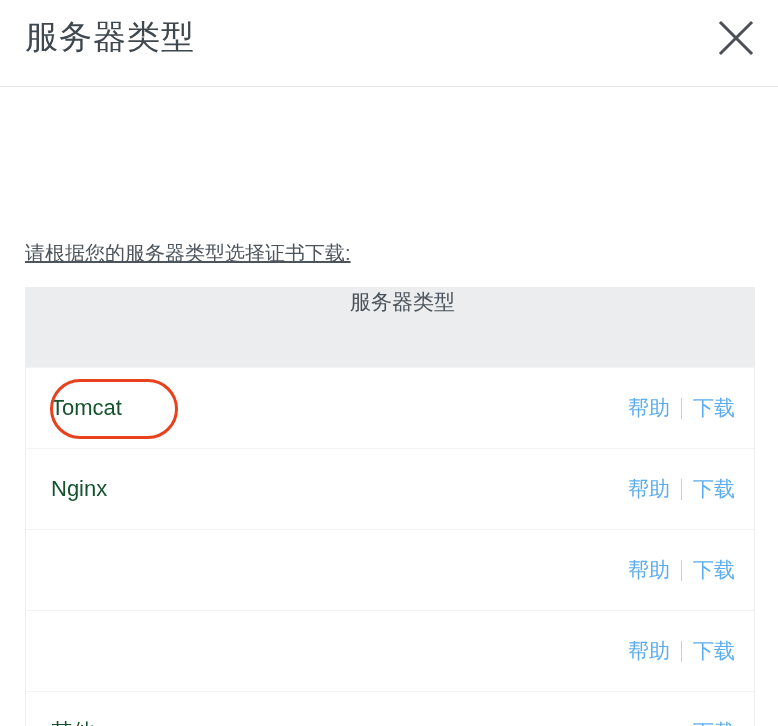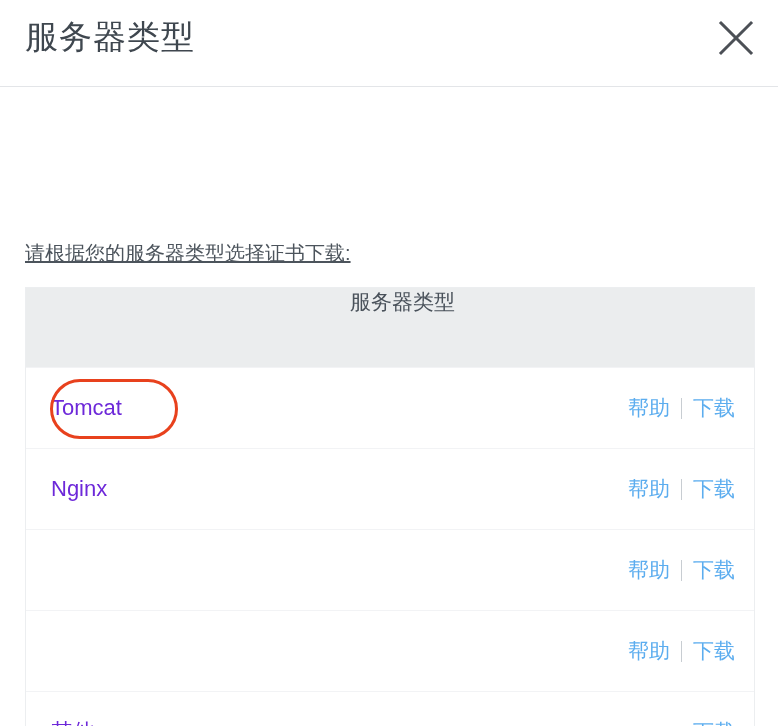--- a/index.html
+++ b/index.html
@@ -112,21 +112,21 @@
     background: #ffffff;
   }
   .table-row:first-of-type {
     border-top: none;
   }
   .cell-server {
     flex: 0 0 430px;
     box-sizing: border-box;
     padding-left: 25px;
     font-size: 22px;
-    color: #6d28d9;
+    color: #14532d;
     white-space: nowrap;
   }
   .cell-action {
     flex: 1 1 auto;
     box-sizing: border-box;
     padding-right: 19px;
     display: flex;
     align-items: center;
     justify-content: flex-end;
     gap: 0;

